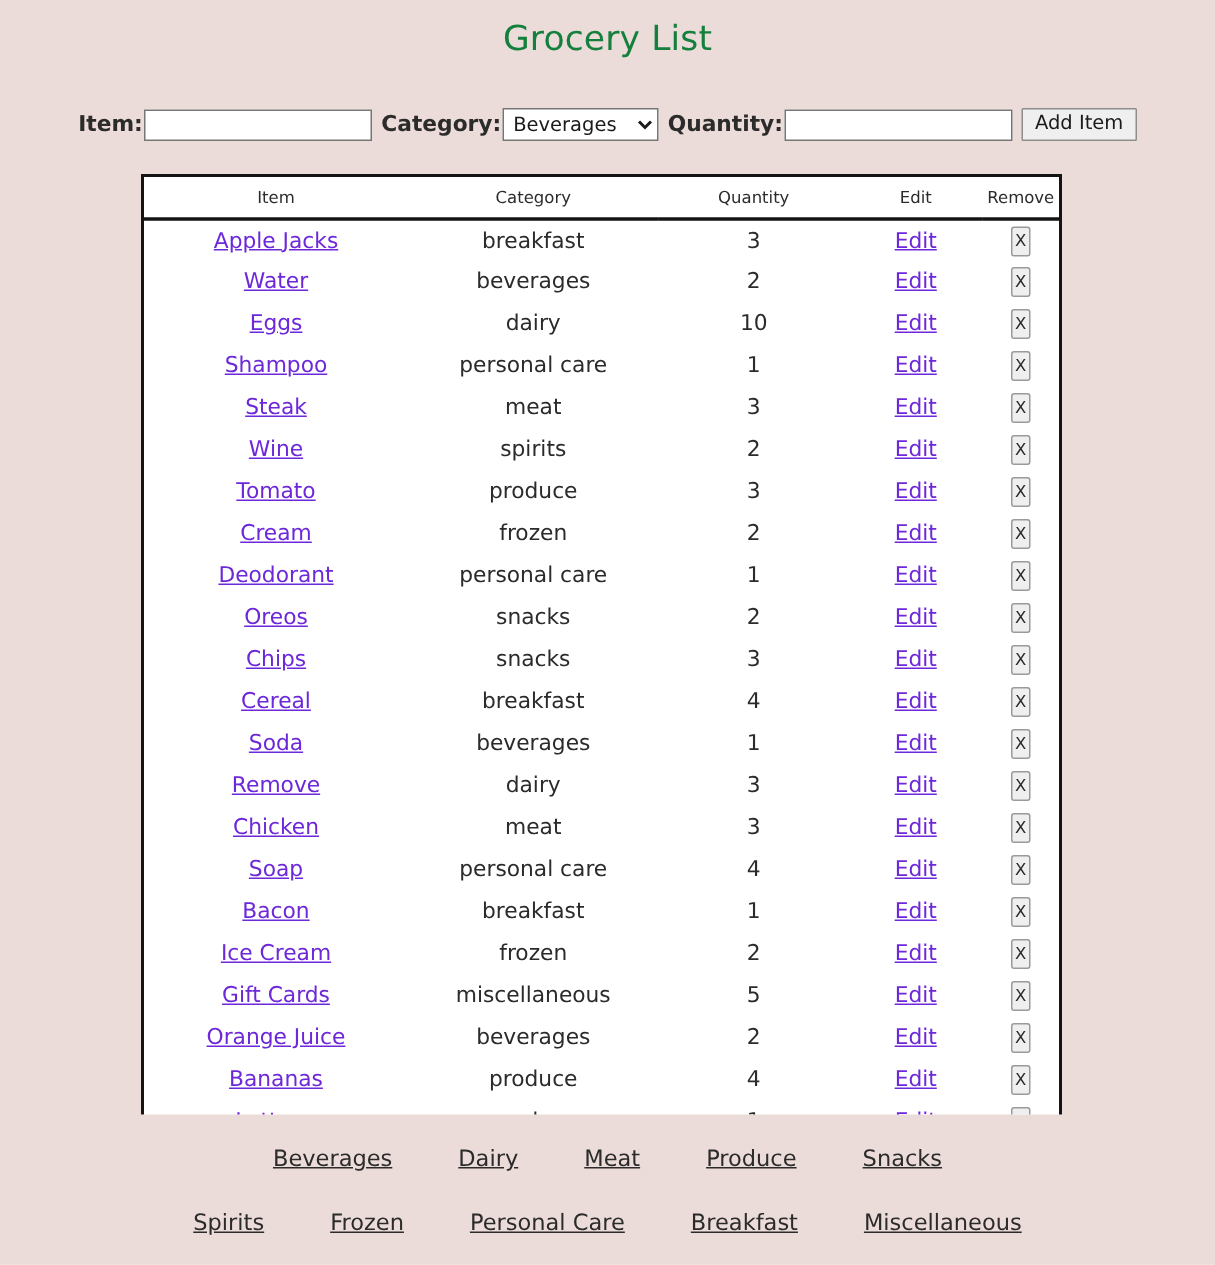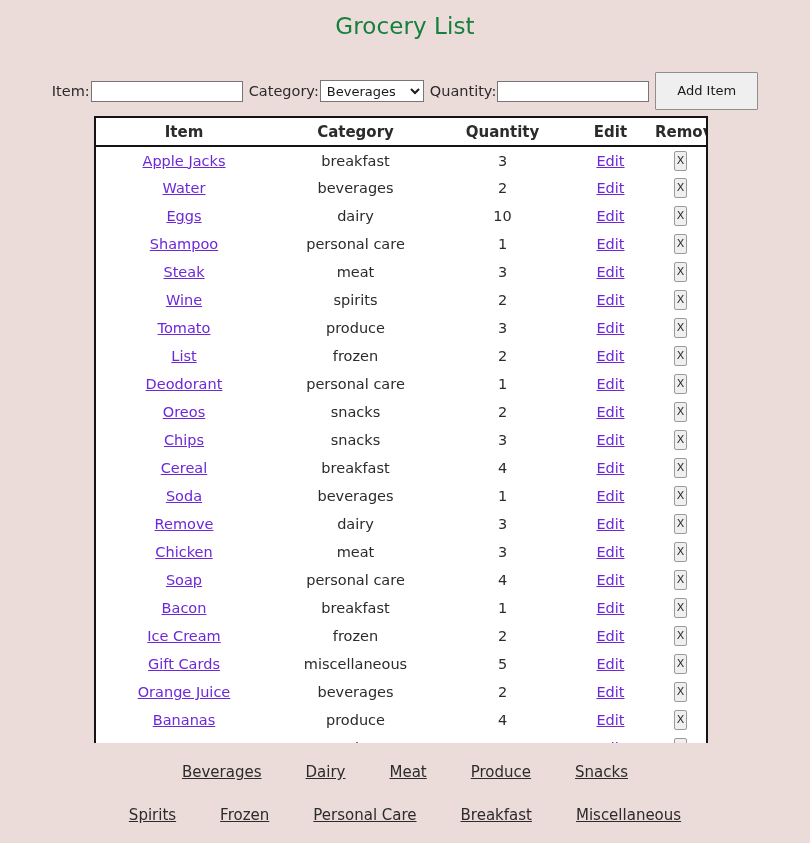--- a/index.html
+++ b/index.html
@@ -30,21 +30,21 @@
   
   .add-form {
     margin-top: 33px;
     display: flex;
     align-items: center;
     justify-content: center;
     gap: 0;
     font-size: 14.5px;
     color: #2b2b2b;
   }
-  .form-label { margin-right: 1px; white-space: nowrap; }
+  .form-label { margin-right: 1px; white-space: nowrap; font-weight: bold; }
   .gap { display: inline-block; width: 6px; }
 
   input.text-field {
     height: 21px;
     border: 1px solid #767676;
     background: #ffffff;
     font-family: "DejaVu Sans", sans-serif;
     font-size: 13px;
     color: #000;
     padding: 0 3px;
@@ -59,27 +59,27 @@
     border: 1px solid #767676;
     background: #ffffff;
     font-family: "DejaVu Sans", sans-serif;
     font-size: 13px;
     color: #1a1a1a;
     padding: 0 2px;
     border-radius: 0;
   }
 
   button.add-btn {
-    height: 38px;
+    height: 22px;
     border: 1px solid #8e8e8e;
     background: #efefef;
     font-family: "DejaVu Sans", sans-serif;
     font-size: 13px;
     color: #1a1a1a;
-    padding: 0 21px;
+    padding: 0 8px;
     border-radius: 1px;
     cursor: pointer;
     line-height: 18px;
   }
 
   
   .table-viewport {
     position: absolute;
     left: 94px;
     top: 116px;
@@ -92,22 +92,22 @@
     border-top: 2px solid #141414;
   }
   table.grocery {
     width: 100%;
     border-collapse: collapse;
     font-size: 14.5px;
     color: #2b2b2b;
     table-layout: fixed;
   }
   table.grocery thead th {
-    font-weight: 700;
-    font-size: 15px;
+    font-weight: 400;
+    font-size: 11px;
     color: #2b2b2b;
     height: 28px;
     padding: 0;
     border-bottom: 2px solid #141414;
     text-align: center;
     vertical-align: middle;
   }
   table.grocery tbody td {
     height: 28px;
     padding: 0;
@@ -251,21 +251,21 @@
             <td><button class="remove-btn">X</button></td>
           </tr>
           <tr>
             <td><a class="item-link">Tomato</a></td>
             <td class="cat-cell">produce</td>
             <td class="qty-cell">3</td>
             <td><a class="edit-link">Edit</a></td>
             <td><button class="remove-btn">X</button></td>
           </tr>
           <tr>
-            <td><a class="item-link">List</a></td>
+            <td><a class="item-link">Cream</a></td>
             <td class="cat-cell">frozen</td>
             <td class="qty-cell">2</td>
             <td><a class="edit-link">Edit</a></td>
             <td><button class="remove-btn">X</button></td>
           </tr>
           <tr>
             <td><a class="item-link">Deodorant</a></td>
             <td class="cat-cell">personal care</td>
             <td class="qty-cell">1</td>
             <td><a class="edit-link">Edit</a></td>

